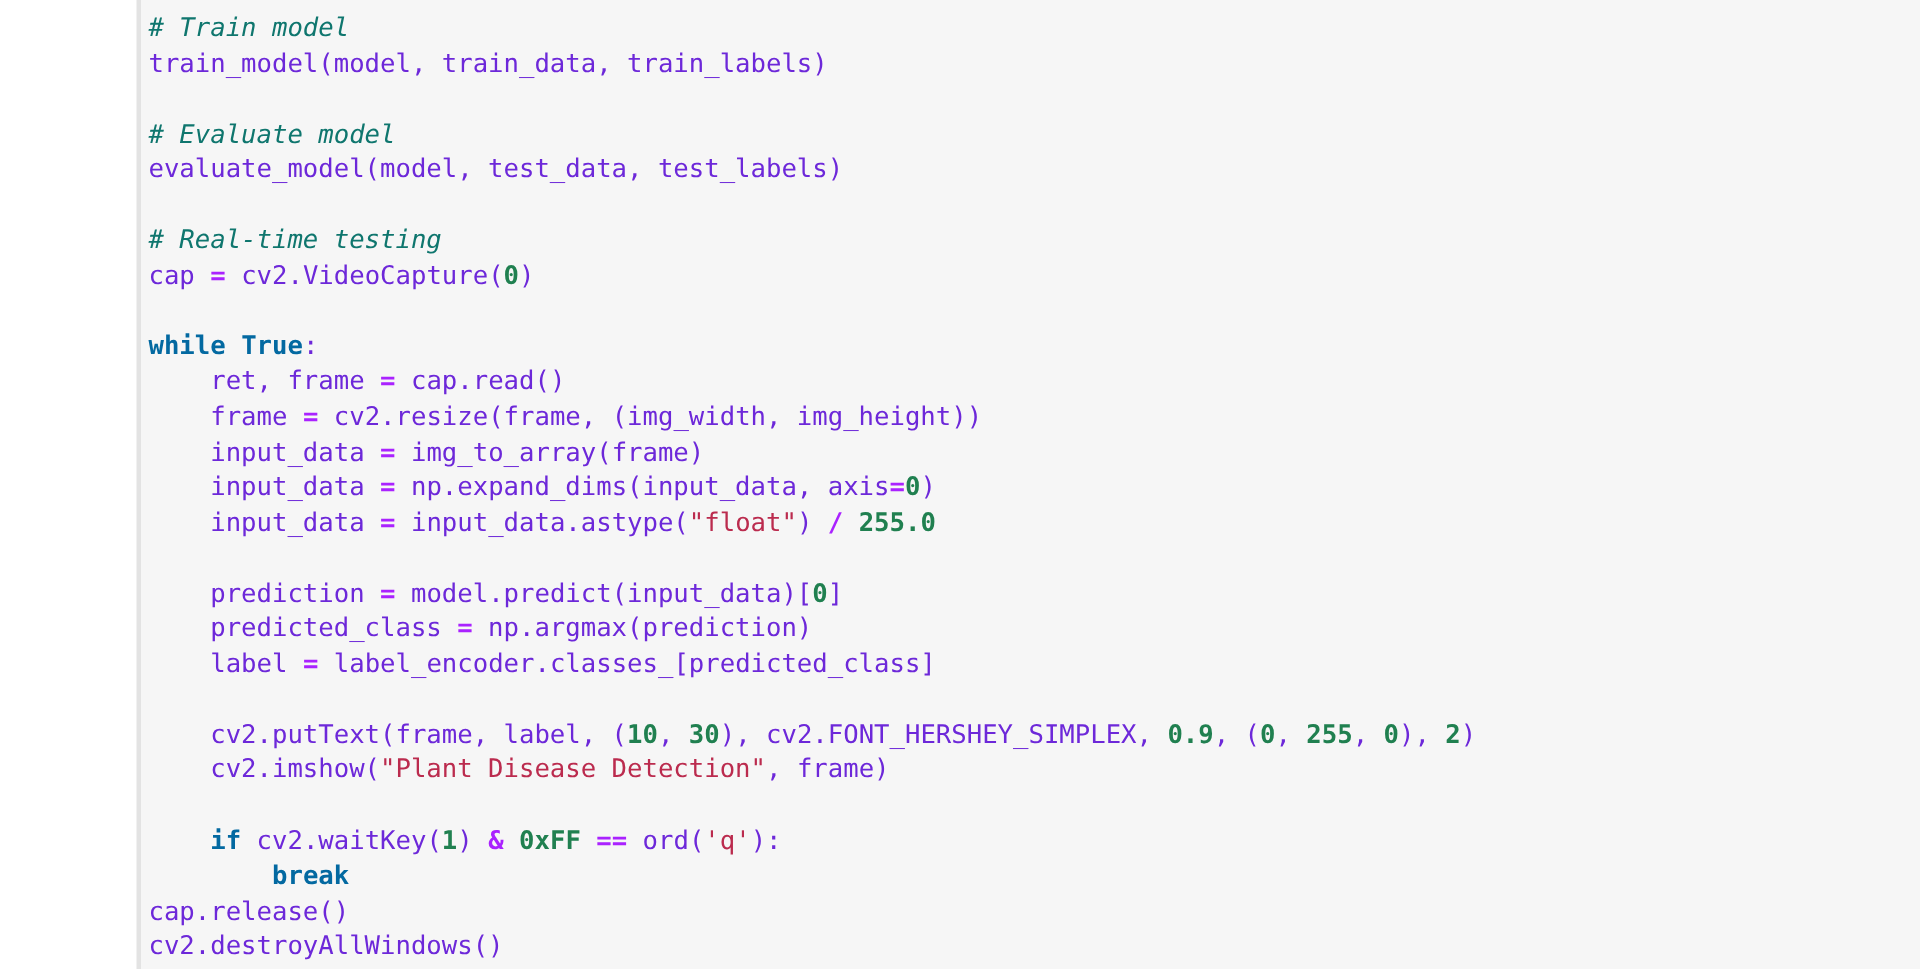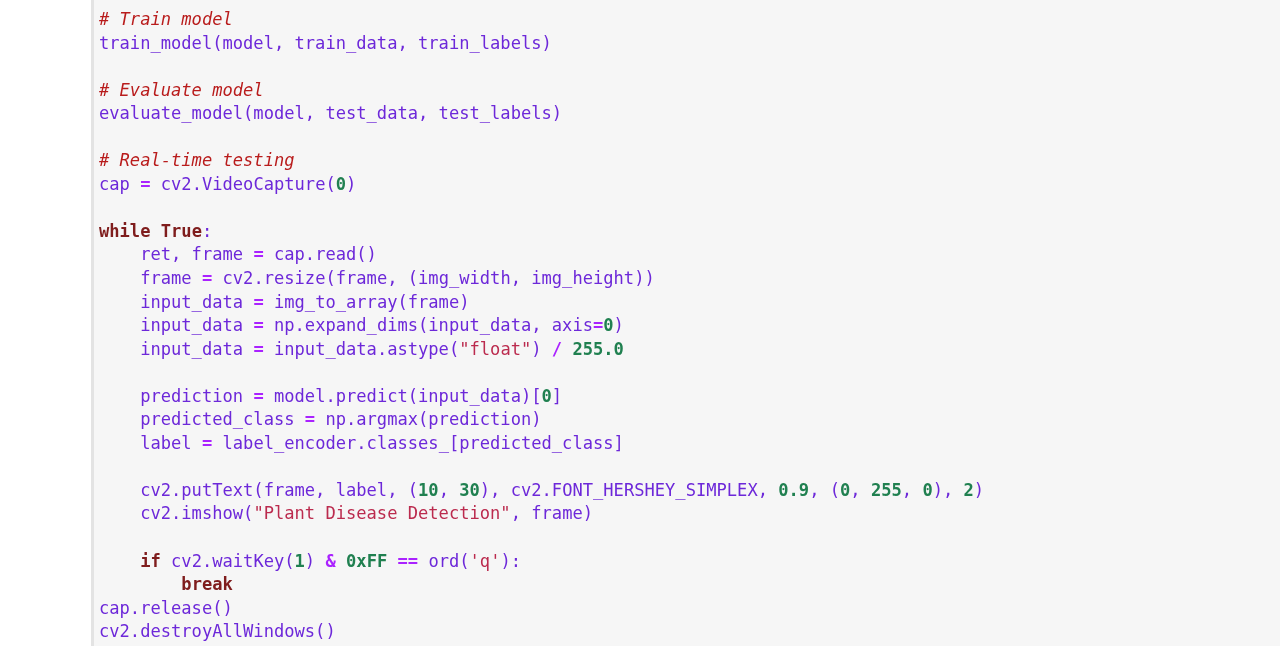--- a/index.html
+++ b/index.html
@@ -50,21 +50,21 @@
     -webkit-font-smoothing: antialiased;
   }
   .ln { display: block; min-height: 23.55px; }
   .c  { color: #1aa5a0; font-style: italic; }   
   .k  { color: #007020; font-weight: bold; }    
   .o  { color: #aa22ff; font-weight: bold; }    
   .n  { color: #208050; font-weight: bold; }    
   .s  { color: #bb2b4e; }                        
   .p  { color: #1f1f1f; }                        
 </style>
-<style>.c{color:#b91c1c;}.k{color:#7f1d1d;}.o{color:#aa22ff;}.n{color:#208050;}.s{color:#bb2b4e;}.p{color:#6d28d9;}#code-pre{color:#1f1f1f;}#code-block{background:#f6f6f6;}#code-rule{background:#e3e3e3;}#page,#left-gutter{background:#ffffff;}</style></head>
+<style>.c{color:#0f766e;}.k{color:#0369a1;}.o{color:#aa22ff;}.n{color:#208050;}.s{color:#bb2b4e;}.p{color:#6d28d9;}#code-pre{color:#1f1f1f;}#code-block{background:#f6f6f6;}#code-rule{background:#e3e3e3;}#page,#left-gutter{background:#ffffff;}</style></head>
 <body>
 
 <div id="page">
 
   <div id="left-gutter"></div>
 
   <div id="code-rule"></div>
 
   <div id="code-block">
     <pre id="code-pre"><span class="ln"><span class="c"># Train model</span></span><span class="ln"><span class="p">train_model(model, train_data, train_labels)</span></span><span class="ln">&nbsp;</span><span class="ln"><span class="c"># Evaluate model</span></span><span class="ln"><span class="p">evaluate_model(model, test_data, test_labels)</span></span><span class="ln">&nbsp;</span><span class="ln"><span class="c"># Real-time testing</span></span><span class="ln"><span class="p">cap </span><span class="o">=</span><span class="p"> cv2.VideoCapture(</span><span class="n">0</span><span class="p">)</span></span><span class="ln">&nbsp;</span><span class="ln"><span class="k">while</span><span class="p"> </span><span class="k">True</span><span class="p">:</span></span><span class="ln"><span class="p">    ret, frame </span><span class="o">=</span><span class="p"> cap.read()</span></span><span class="ln"><span class="p">    frame </span><span class="o">=</span><span class="p"> cv2.resize(frame, (img_width, img_height))</span></span><span class="ln"><span class="p">    input_data </span><span class="o">=</span><span class="p"> img_to_array(frame)</span></span><span class="ln"><span class="p">    input_data </span><span class="o">=</span><span class="p"> np.expand_dims(input_data, axis</span><span class="o">=</span><span class="n">0</span><span class="p">)</span></span><span class="ln"><span class="p">    input_data </span><span class="o">=</span><span class="p"> input_data.astype(</span><span class="s">"float"</span><span class="p">) </span><span class="o">/</span><span class="p"> </span><span class="n">255.0</span></span><span class="ln">&nbsp;</span><span class="ln"><span class="p">    prediction </span><span class="o">=</span><span class="p"> model.predict(input_data)[</span><span class="n">0</span><span class="p">]</span></span><span class="ln"><span class="p">    predicted_class </span><span class="o">=</span><span class="p"> np.argmax(prediction)</span></span><span class="ln"><span class="p">    label </span><span class="o">=</span><span class="p"> label_encoder.classes_[predicted_class]</span></span><span class="ln">&nbsp;</span><span class="ln"><span class="p">    cv2.putText(frame, label, (</span><span class="n">10</span><span class="p">, </span><span class="n">30</span><span class="p">), cv2.FONT_HERSHEY_SIMPLEX, </span><span class="n">0.9</span><span class="p">, (</span><span class="n">0</span><span class="p">, </span><span class="n">255</span><span class="p">, </span><span class="n">0</span><span class="p">), </span><span class="n">2</span><span class="p">)</span></span><span class="ln"><span class="p">    cv2.imshow(</span><span class="s">"Plant Disease Detection"</span><span class="p">, frame)</span></span><span class="ln">&nbsp;</span><span class="ln"><span class="p">    </span><span class="k">if</span><span class="p"> cv2.waitKey(</span><span class="n">1</span><span class="p">) </span><span class="o">&amp;</span><span class="p"> </span><span class="n">0xFF</span><span class="p"> </span><span class="o">==</span><span class="p"> ord(</span><span class="s">'q'</span><span class="p">):</span></span><span class="ln"><span class="p">        </span><span class="k">break</span></span><span class="ln"><span class="p">cap.release()</span></span><span class="ln"><span class="p">cv2.destroyAllWindows()</span></span></pre>

